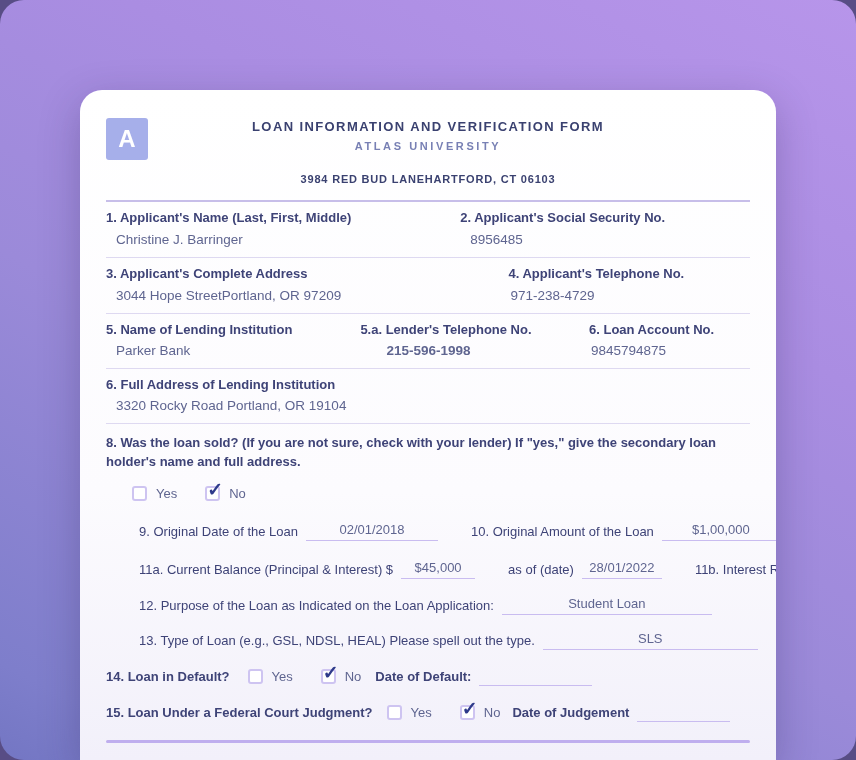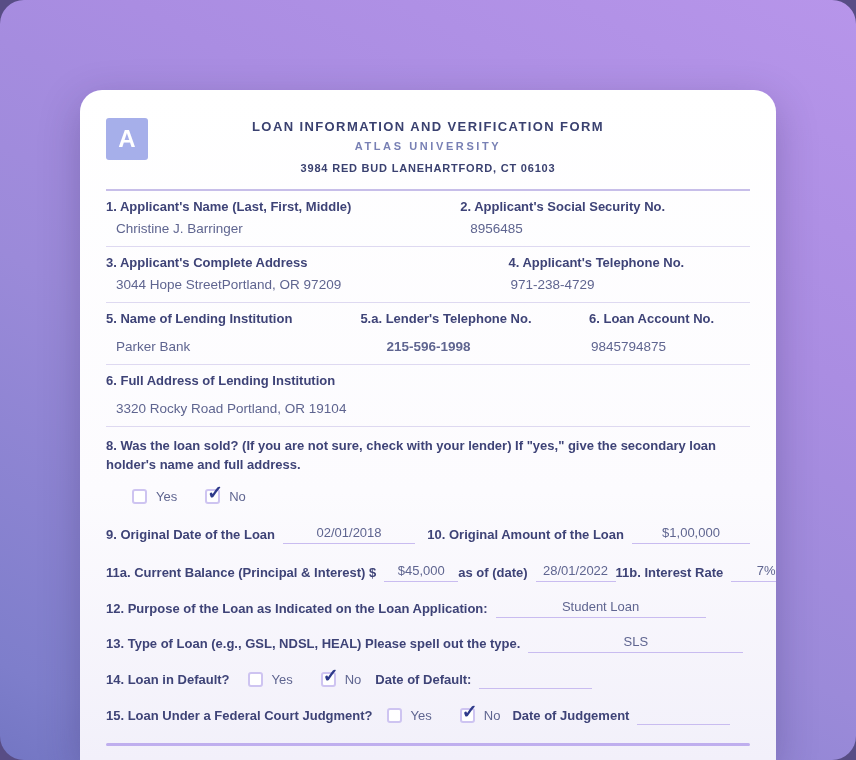--- a/index.html
+++ b/index.html
@@ -15,48 +15,48 @@
     border-radius:22px 22px 0 0; padding:26px 26px 0 26px; overflow:hidden;
     box-shadow:0 12px 40px rgba(43,32,84,.28); }
 
   .header { position:relative; }
   .logo { position:absolute; left:0; top:2px; width:42px; height:42px; background:#a6afea;
     border-radius:3px; color:#fff; font-weight:bold; font-size:24px;
     display:flex; align-items:center; justify-content:center; }
   .titles { text-align:center; padding-top:3px; }
   .title { font-size:13px; font-weight:bold; letter-spacing:1.4px; color:#3a4170; }
   .subtitle { margin-top:6px; font-size:11px; font-weight:bold; letter-spacing:2.6px; color:#7880b4; }
-  .addr { margin-top:10px; font-size:11px; font-weight:bold; letter-spacing:.8px; color:#3a4170; }
+  .addr { margin-top:21px; font-size:11px; font-weight:bold; letter-spacing:.8px; color:#3a4170; }
 
   .hdiv { border-top:2px solid #c7bee9; margin-top:15px; }
 
   .row { border-bottom:1.5px solid #ded9f1; padding:8px 0 10px; }
   .row.cols2a { display:grid; grid-template-columns:55% 45%; }
   .row.cols2b { display:grid; grid-template-columns:62.5% 37.5%; }
   .row.cols3  { display:grid; grid-template-columns:39.5% 35.5% 25%; }
   .label { font-size:13px; font-weight:bold; color:#3e4377; }
   .value { font-size:13.5px; color:#5f6590; margin-top:7px; padding-left:10px; }
-  .row.tall .value { margin-top:13px; }
+  .row.tall .value { margin-top:6px; }
   .ind25 { padding-left:26px;font-weight:bold; }
   .ind2  { padding-left:2px; }
 
   .q8 { padding-top:10px; }
   .q8-text { font-size:13px; font-weight:bold; color:#3e4377; line-height:1.45; width:640px; }
   .q8-text .it { }
   .cb-row { display:flex; align-items:center; margin:14px 0 2px 26px; }
 
   .cb { width:15px; height:15px; min-width:15px; border:2px solid #cec4f1; border-radius:3px;
     background:#fff; display:inline-block; position:relative; }
   .cb.checked::after { content:"\2713"; position:absolute; left:0px; top:-10px;
     font-size:19px; font-weight:bold; color:#2e3a8a; }
   .cb-label { font-size:13px; color:#5f6590; margin-left:9px; }
   .gap24 { width:28px; }
 
   .line { display:flex; align-items:flex-end; font-size:13px; }
-  .line .lbl { font-weight:bold; color:#3e4377; white-space:nowrap; padding-bottom:2px; }
+  .line .lbl { font-weight:normal; color:#3e4377; white-space:nowrap; padding-bottom:2px;margin-left:33px; }
   .blank { display:inline-block; border-bottom:1.5px solid #c9bcf0; text-align:center;
     color:#5f6590; font-size:13px; padding:0 6px 3px; margin-left:8px; white-space:nowrap; }
   .line14, .line15 { display:flex; align-items:center; font-size:13px; }
   .line14 .lbl, .line15 .lbl { font-weight:bold; color:#3e4377; white-space:nowrap; }
 
   .w130{min-width:132px;} .w120{min-width:118px;} .w80{min-width:74px;}
   .w82{min-width:80px;} .w70{min-width:70px;} .w210{min-width:210px;}
   .w215{min-width:215px;} .w115{min-width:113px;} .w95{min-width:93px;}
 
   .mt22{margin-top:21px;} .mt19{margin-top:19px;} .mt17{margin-top:17px;} .mt16{margin-top:16px;}

